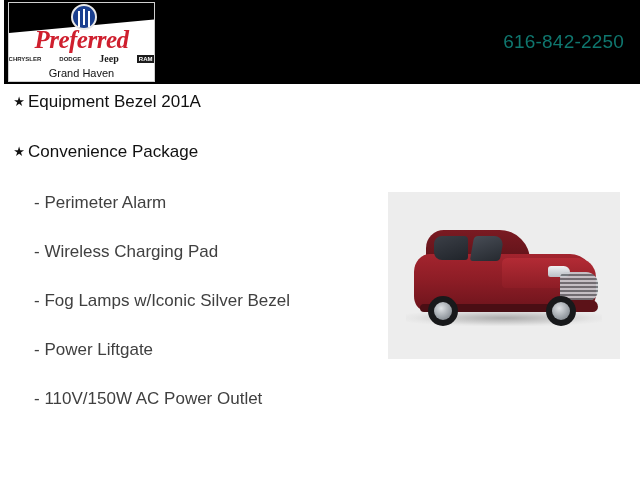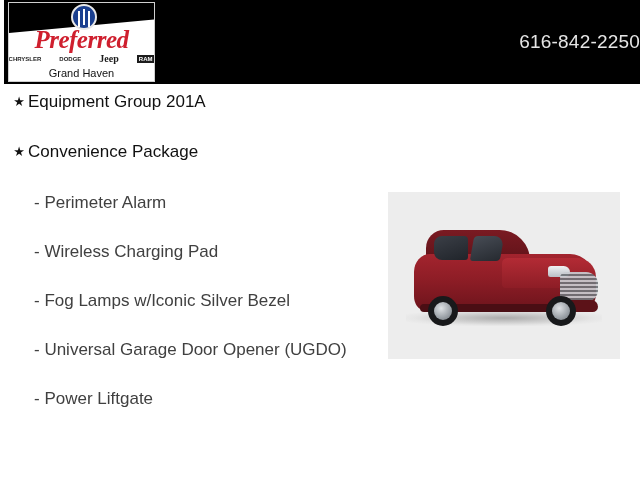--- a/index.html
+++ b/index.html
@@ -111,23 +111,23 @@
     position: absolute;
     left: 0;
     right: 0;
     bottom: 2px;
     text-align: center;
     font-size: 11px;
     font-weight: normal;
     color: #111111;
   }
   .phone {
-    color: #e5e5e5;
+    color: #0f766e;
     font-size: 19px;
-    margin-right: 4px;
+    margin-right: 20px;
     letter-spacing: 0.2px;
   }
   
   .content {
     position: absolute;
     left: 0;
     top: 84px;
     width: 640px;
     height: 396px;
   }
@@ -313,33 +313,33 @@
 
     <div class="phone">616-842-2250</div>
   </div>
 
   <div class="content">
 
     <div class="feature-list">
 
       <div class="bullet-row">
         <span class="star">★</span>
-        <span class="txt">Equipment Group 201A</span>
+        <span class="txt">Equipment Bezel 201A</span>
       </div>
 
       <div class="bullet-row">
         <span class="star">★</span>
         <span class="txt">Convenience Package</span>
       </div>
 
       <div class="sub-row">- Perimeter Alarm</div>
       <div class="sub-row">- Wireless Charging Pad</div>
       <div class="sub-row">- Fog Lamps w/Iconic Silver Bezel</div>
-      <div class="sub-row">- Universal Garage Door Opener (UGDO)</div>
       <div class="sub-row">- Power Liftgate</div>
+      <div class="sub-row">- 110V/150W AC Power Outlet</div>
     </div>
 
     <div class="photo">
       <div class="shadow"></div>
       <div class="car">
         <div class="car-roof"></div>
         <div class="car-body"></div>
         <div class="car-hood"></div>
         <div class="car-glass1"></div>
         <div class="car-glass2"></div>

